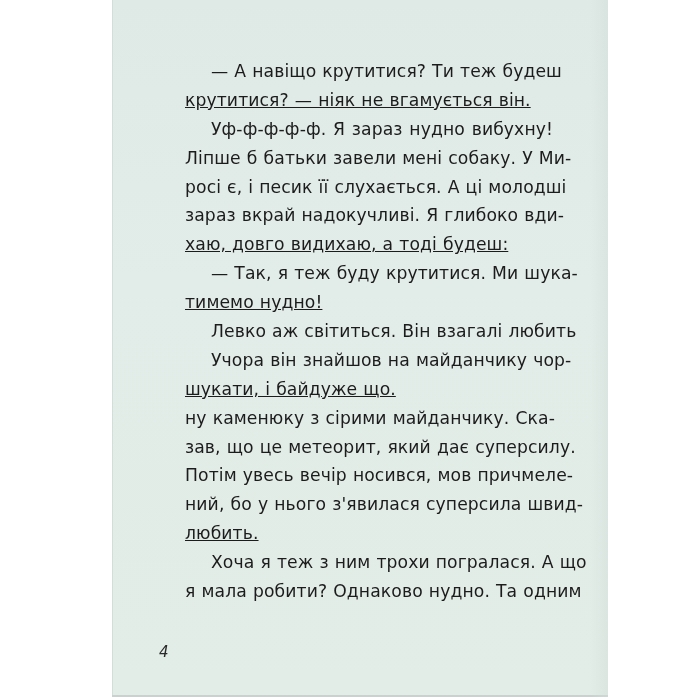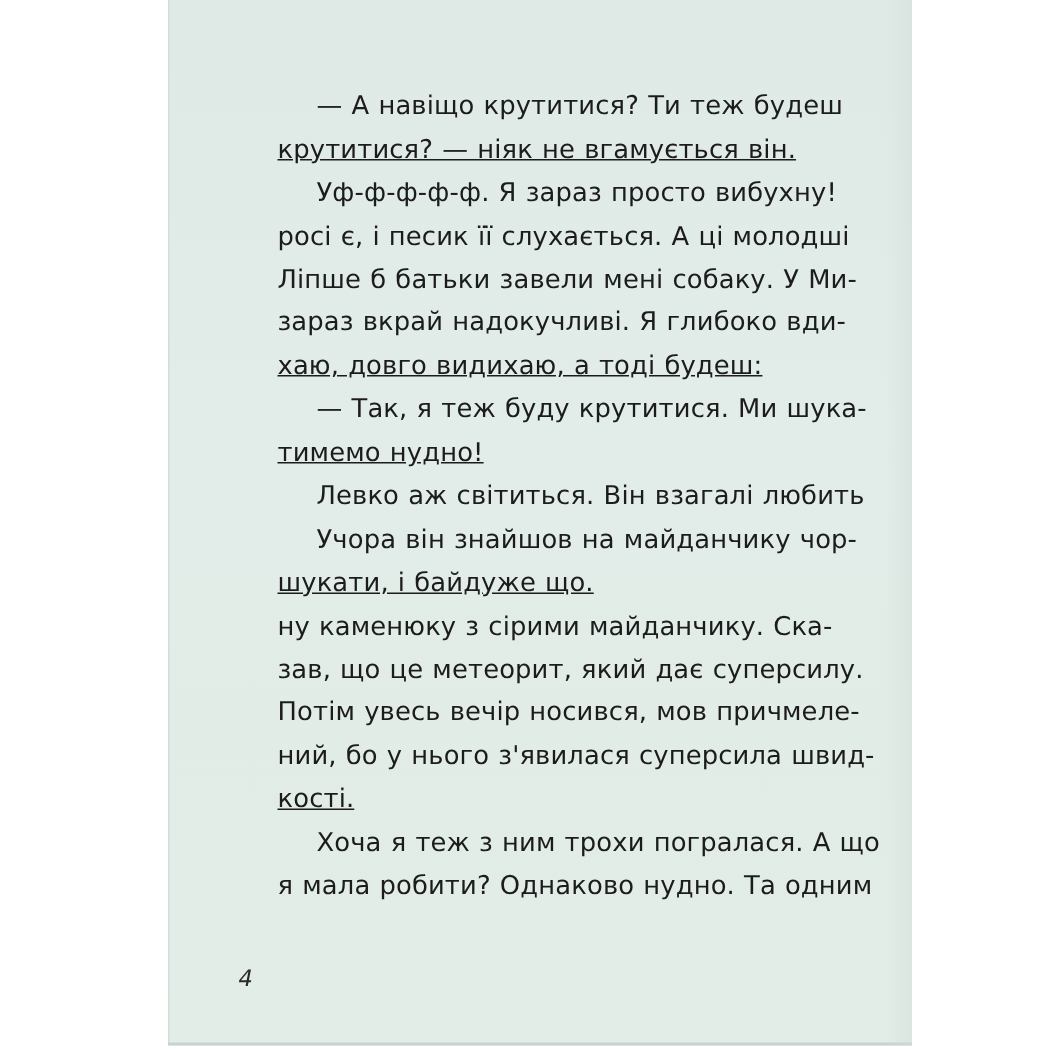--- a/index.html
+++ b/index.html
@@ -64,32 +64,32 @@
       color: #2a2a2a;
     }
   </style>
 </head>
 <body>
 
 <div class="page">
   <div class="text-block">
     <span class="line indent">— А навіщо крутитися? Ти теж будеш</span>
     <span class="line last">крутитися? — ніяк не вгамується він.</span>
-    <span class="line indent">Уф-ф-ф-ф-ф. Я зараз просто вибухну!</span>
+    <span class="line indent">Уф-ф-ф-ф-ф. Я зараз нудно вибухну!</span>
+    <span class="line">Ліпше б батьки завели мені собаку. У Ми-</span>
     <span class="line">росі є, і песик її слухається. А ці молодші</span>
-    <span class="line">Ліпше б батьки завели мені собаку. У Ми-</span>
     <span class="line">зараз вкрай надокучливі. Я глибоко вди-</span>
     <span class="line last">хаю, довго видихаю, а тоді будеш:</span>
     <span class="line indent">— Так, я теж буду крутитися. Ми шука-</span>
     <span class="line last">тимемо нудно!</span>
     <span class="line indent">Левко аж світиться. Він взагалі любить</span>
     <span class="line indent">Учора він знайшов на майданчику чор-</span>
     <span class="line last">шукати, і байдуже що.</span>
     <span class="line">ну каменюку з сірими майданчику. Ска-</span>
     <span class="line">зав, що це метеорит, який дає суперсилу.</span>
     <span class="line">Потім увесь вечір носився, мов причмеле-</span>
     <span class="line">ний, бо у нього з'явилася суперсила швид-</span>
-    <span class="line last">кості.</span>
+    <span class="line last">любить.</span>
     <span class="line indent">Хоча я теж з ним трохи погралася. А що</span>
     <span class="line">я мала робити? Однаково нудно. Та одним</span>
   </div>
   <div class="page-number">4</div>
 </div>
 
 </body></html>

